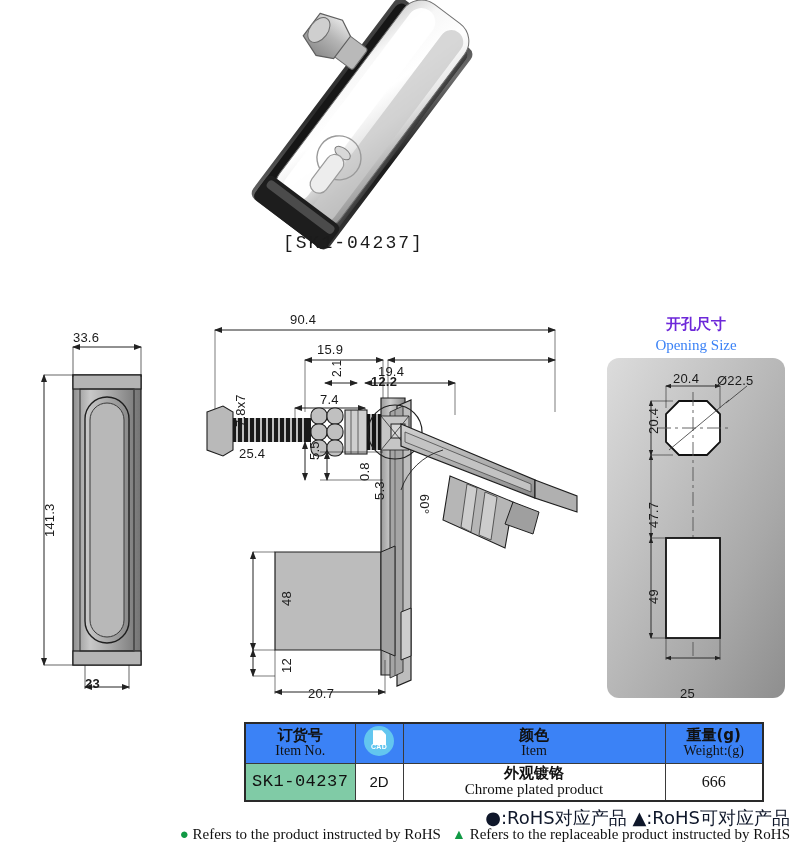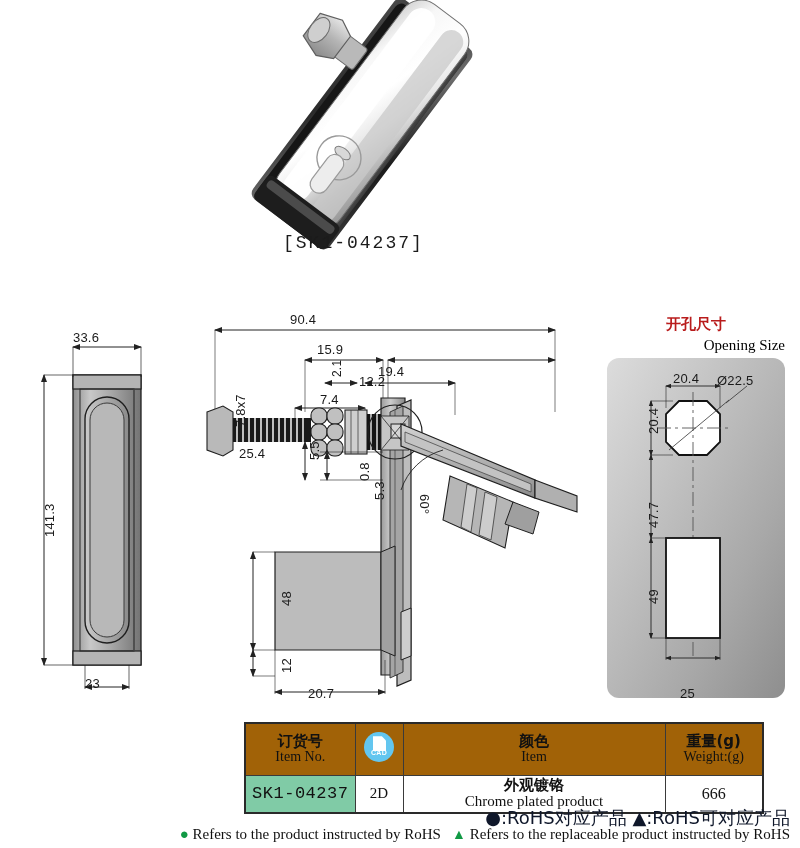--- a/index.html
+++ b/index.html
@@ -16,38 +16,38 @@
   
   #photo-block{left:215px;top:0;width:380px;height:300px;}
   #photo-caption{
     left:283px;top:233px;font-family:"Liberation Mono", monospace;
     font-size:18px;letter-spacing:2px;color:#1b1b1b;
   }
 
   
   #opening-panel{left:607px;top:358px;width:178px;height:340px;}
   #opening-title-cn{left:607px;top:315px;width:178px;text-align:center;
-    font-family:"DejaVu Sans", sans-serif;font-size:15px;font-weight:600;color:#b91c1c;}
-  #opening-title-en{left:607px;top:337px;width:178px;text-align:right;
-    font-family:"Liberation Serif", serif;font-size:15px;color:#000000;}
+    font-family:"DejaVu Sans", sans-serif;font-size:15px;font-weight:600;color:#6d28d9;}
+  #opening-title-en{left:607px;top:337px;width:178px;text-align:center;
+    font-family:"Liberation Serif", serif;font-size:15px;color:#3b82f6;}
 
   
   #spec-table{
     left:244px;top:722px;width:518px;
     border-collapse:collapse;border:2px solid #2a2a2a;
     table-layout:fixed;
   }
   #spec-table td{border:1px solid #3a3a3a;text-align:center;vertical-align:middle;}
-  #spec-table .hdr{background:#a16207;height:52px;}
+  #spec-table .hdr{background:#3b82f6;height:40px;}
   #spec-table .row{background:#ffffff;height:38px;}
   .cn{font-family:"DejaVu Sans", sans-serif;font-size:15px;font-weight:600;line-height:1.05;display:block;}
   .en{font-family:"Liberation Serif", serif;font-size:14px;line-height:1.1;display:block;}
   .itemcell{background:#80cba6 !important;font-family:"Liberation Mono", monospace;
     font-size:17px;letter-spacing:.5px;}
-  .twod{font-family:Liberation Serif, serif;font-size:15px;}
+  .twod{font-family:Liberation Sans, sans-serif;font-size:15px;}
   .weight{font-family:"Liberation Serif", serif;font-size:16px;}
   .colorcell .cn{font-size:15px;}
   .colorcell .en{font-size:15px;}
 
   
   .cad-icon{width:30px;height:30px;border-radius:50%;background:#63c6ef;
     display:inline-block;position:relative;}
   .cad-doc{position:absolute;left:9px;top:4px;width:13px;height:15px;background:#fff;
     clip-path:polygon(0 0,68% 0,100% 28%,100% 100%,0 100%);}
   .cad-txt{position:absolute;left:0;top:17px;width:30px;text-align:center;
@@ -166,21 +166,21 @@
     <line x1="16" y1="50" x2="45" y2="50" stroke="#222" stroke-width=".7"></line>
     <line x1="16" y1="340" x2="45" y2="340" stroke="#222" stroke-width=".7"></line>
 
     <line x1="57" y1="362" x2="101" y2="362" stroke="#222" stroke-width="1" marker-start="url(#ahr)" marker-end="url(#ah)"></line>
     <line x1="57" y1="340" x2="57" y2="364" stroke="#222" stroke-width=".7"></line>
     <line x1="101" y1="340" x2="101" y2="364" stroke="#222" stroke-width=".7"></line>
   </svg>
 </div>
 <div class="abs dim" style="left:73px;top:330px;">33.6</div>
 <div class="abs dim rot90" style="left:42px;top:537px;">141.3</div>
-<div class="abs dim" style="left:85px;top:676px;">23</div>
+<div class="abs dim" style="left:85px;top:676px;font-weight:bold;">23</div>
 
 <div class="abs" style="left:205px;top:320px;width:395px;height:390px;">
   <svg width="395" height="390" viewBox="0 0 395 390">
     <defs>
       <linearGradient id="svBody" x1="0" y1="0" x2="1" y2="0">
         <stop offset="0%" stop-color="#9b9b9b"></stop>
         <stop offset="40%" stop-color="#cccccc"></stop>
         <stop offset="100%" stop-color="#868686"></stop>
       </linearGradient>
       <linearGradient id="svArm" x1="0" y1="0" x2="0" y2="1">
@@ -294,21 +294,21 @@
     <line x1="115" y1="160" x2="178" y2="160" stroke="#222" stroke-width=".6"></line>
     <line x1="122" y1="132" x2="122" y2="160" stroke="#222" stroke-width="1" marker-start="url(#ah2r)" marker-end="url(#ah2)"></line>
     <line x1="100" y1="122" x2="100" y2="160" stroke="#222" stroke-width="1" marker-start="url(#ah2r)" marker-end="url(#ah2)"></line>
   </svg>
 </div>
 
 <div class="abs dim" style="left:290px;top:312px;text-align:right;">90.4</div>
 <div class="abs dim" style="left:317px;top:342px;">15.9</div>
 <div class="abs dim" style="left:378px;top:342px;margin-top:22px;">19.4</div>
 <div class="abs dim sm rot90" style="left:330px;top:377px;">2.1</div>
-<div class="abs dim" style="left:359px;top:374px;">12.2</div>
+<div class="abs dim" style="left:371px;top:374px;font-weight:bold;">12.2</div>
 <div class="abs dim" style="left:320px;top:392px;">7.4</div>
 <div class="abs dim rot90" style="left:233px;top:427px;">7.8x7</div>
 <div class="abs dim" style="left:239px;top:446px;">25.4</div>
 <div class="abs dim rot90" style="left:307px;top:460px;">5.5</div>
 <div class="abs dim rot90" style="left:357px;top:481px;">0.8</div>
 <div class="abs dim rot90" style="left:372px;top:500px;">5.3</div>
 <div class="abs dim rotn90" style="left:432px;top:494px;">60°</div>
 <div class="abs dim rot90" style="left:279px;top:606px;">48</div>
 <div class="abs dim rot90" style="left:279px;top:673px;">12</div>
 <div class="abs dim" style="left:308px;top:686px;">20.7</div>

